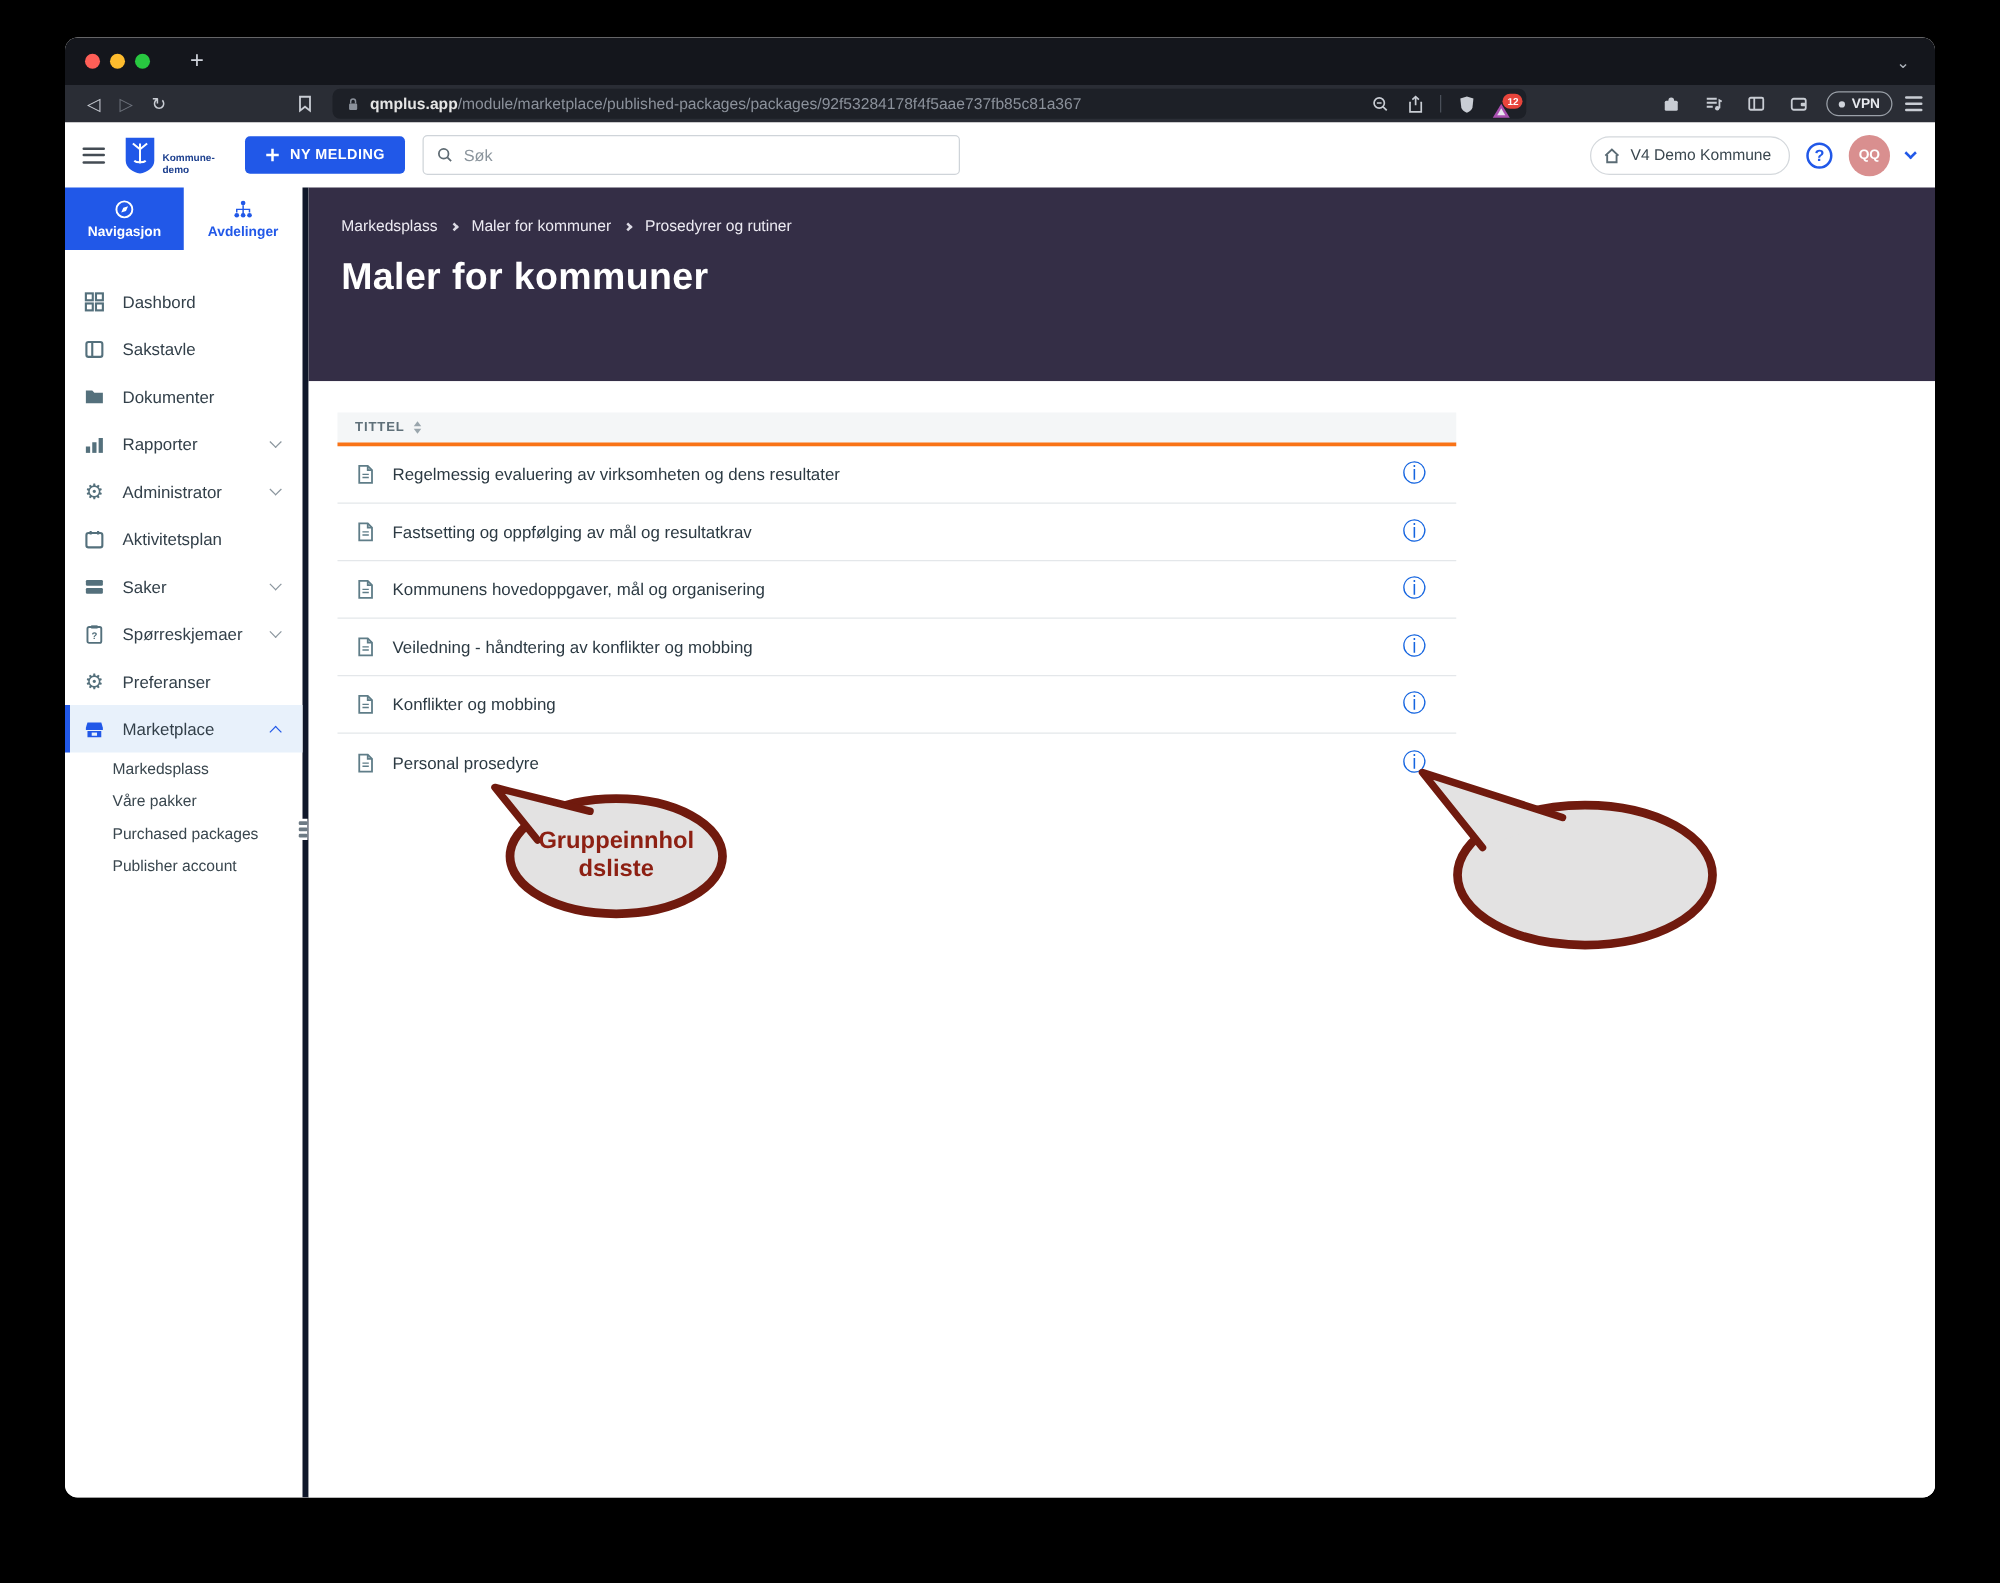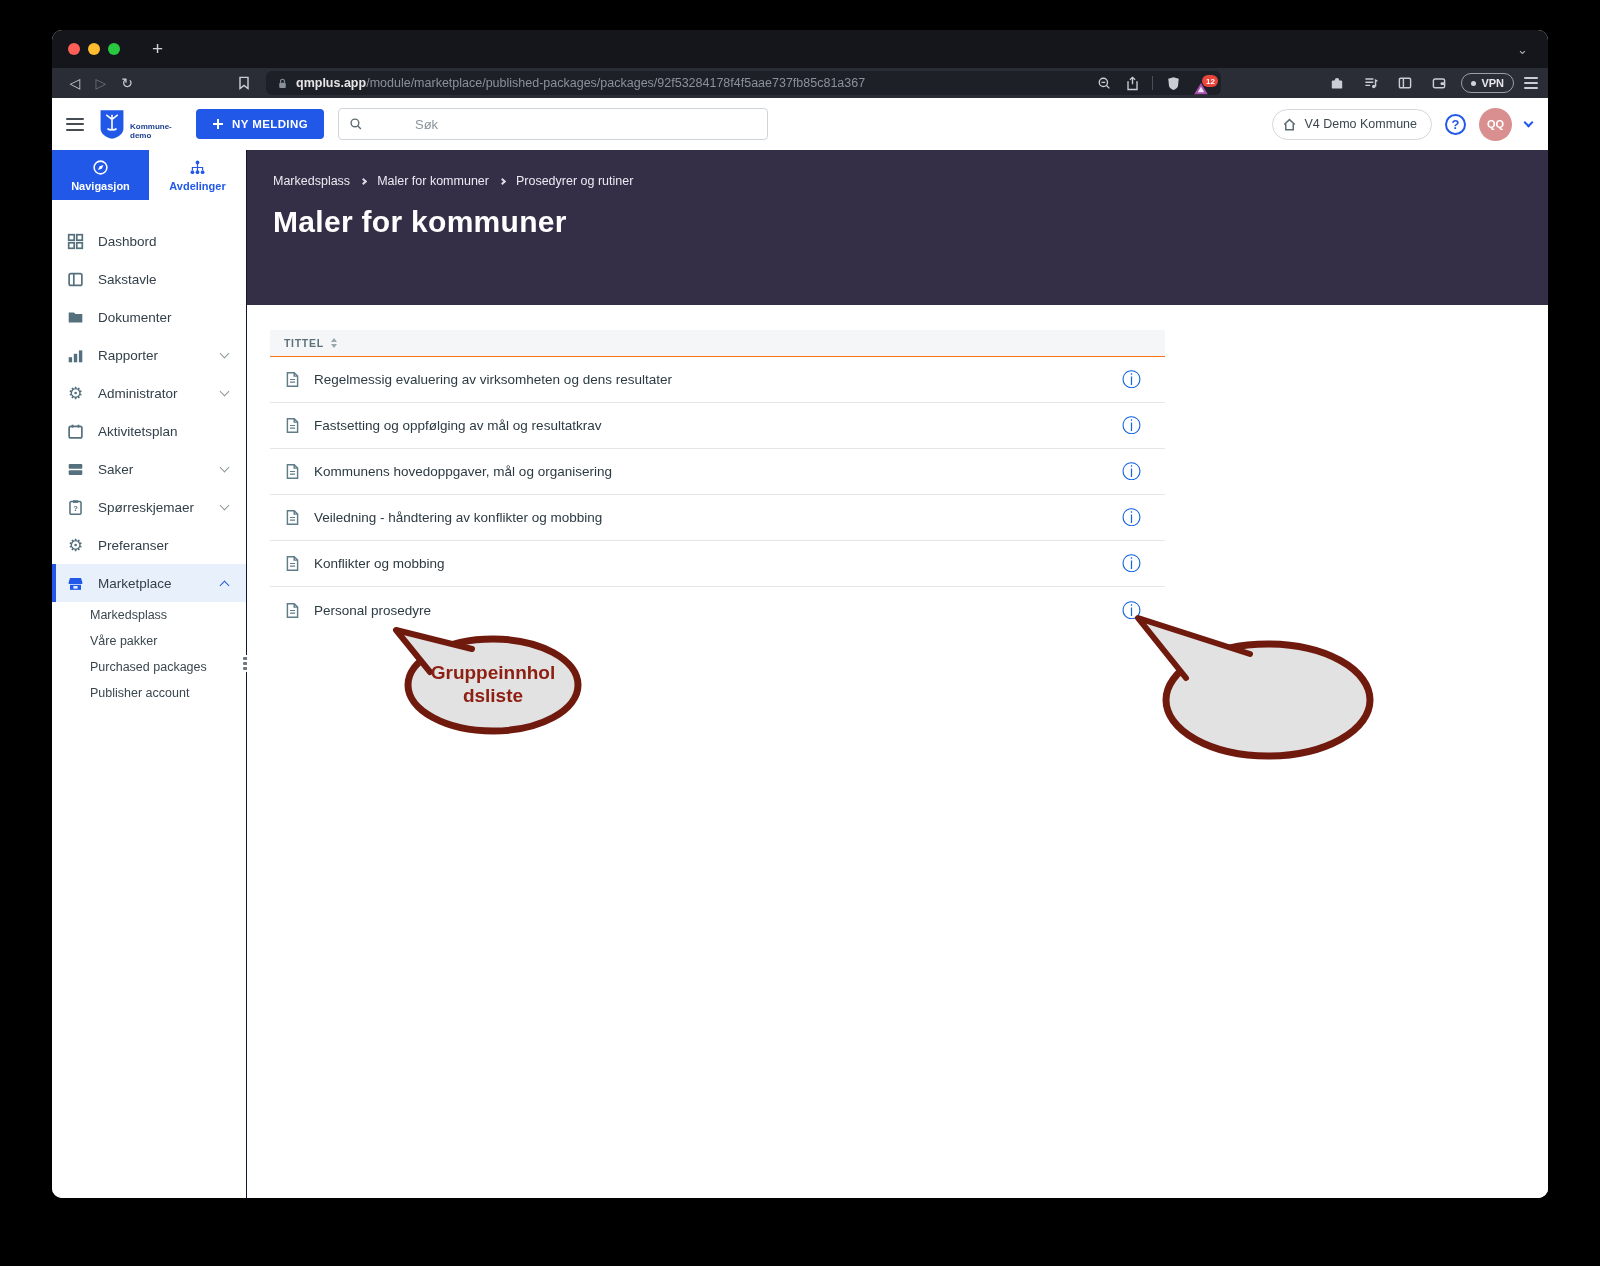--- a/index.html
+++ b/index.html
@@ -46,35 +46,35 @@
   .app-header { height:52px; background:#fff; display:flex; align-items:center; padding:0 16px 0 14px; }
   .hamburger { display:flex; flex-direction:column; gap:3.5px; margin-right:14px; }
   .hamburger span { width:18px; height:2px; background:#444c54; border-radius:1px; }
   .logo { display:flex; align-items:flex-end; gap:4px; }
   .logo-text { width:48px; font-size:8px; font-weight:bold; color:#1c3f8e; line-height:1.15; }
   .btn-primary { margin-left:18px; height:30px; background:#2158e8; color:#fff; border:none; border-radius:4px;
                  font-size:11.5px; font-weight:bold; letter-spacing:.4px; padding:0 16px;
                  display:flex; align-items:center; gap:8px; font-family:inherit; }
   .search-box { margin-left:14px; width:430px; height:32px; border:1px solid #cfd4d9; border-radius:4px;
                 display:flex; align-items:center; padding:0 10px; gap:8px; color:#5f6b73; }
-  .search-box input { border:none; outline:none; flex:1; font-size:13px; color:#3a474f; font-family:inherit;margin-left:44px; }
+  .search-box input { border:none; outline:none; flex:1; font-size:13px; color:#3a474f; font-family:inherit; }
   .search-box input::placeholder { color:#8a949c; }
   .header-right { margin-left:auto; display:flex; align-items:center; gap:13px; }
   .account-pill { display:flex; align-items:center; gap:7px; border:1px solid #d4d8dc; border-radius:16px;
                   height:31px; padding:0 14px 0 9px; color:#3a474f; font-size:12.5px; }
   .help-btn { width:21px; height:21px; border:2px solid #2158e8; border-radius:50%; color:#2158e8;
               font-size:13px; font-weight:bold; display:flex; align-items:center; justify-content:center; }
   .avatar { width:33px; height:33px; border-radius:50%; background:#d98f8f; color:#fff; font-size:11px;
             font-weight:bold; display:flex; align-items:center; justify-content:center; }
   .chev-css { width:7px; height:7px; border-right:2px solid #2158e8; border-bottom:2px solid #2158e8;
               transform:rotate(45deg); margin-top:-3px; }
 
   
   .app-body { display:flex; height:1048px; }
-  .sidebar { width:195px; border-right:1px solid #0f172a; position:relative; background:#fff; flex-shrink:0; }
+  .sidebar { width:195px; border-right:5px solid #0f172a; position:relative; background:#fff; flex-shrink:0; }
   .side-tabs { display:flex; height:50px; }
   .s-tab { flex:1; display:flex; flex-direction:column; align-items:center; justify-content:center; gap:4px;
            font-size:11px; font-weight:bold; color:#2158e8; }
   .s-tab.active { background:#2158e8; color:#fff; }
   .nav-list { padding-top:22px; }
   .nav-item { height:38px; display:flex; align-items:center; padding:0 18px 0 14px; gap:13px;
               font-size:13.5px; font-weight:500; color:#33404a; }
   .nav-ic { width:19px; height:19px; color:#54707c; display:flex; align-items:center; justify-content:center;
             font-size:17px; flex-shrink:0; }
   .nav-chev { margin-left:auto; width:7px; height:7px; border-right:1.8px solid #8b969e;
@@ -90,21 +90,21 @@
   
   .main { flex:1; position:relative; background:#fff; min-width:0; }
   .dark-band { height:155px; background:#342e46; color:#fff; padding:24px 0 0 26px; }
   .breadcrumb { display:flex; align-items:center; gap:11px; font-size:12.5px; color:#eceaf2; }
   .bc-sep { width:5px; height:5px; border-right:2px solid #dcdae4; border-bottom:2px solid #dcdae4;
             transform:rotate(-45deg); }
   .page-title { margin-top:17px; font-size:30px; font-weight:bold; letter-spacing:.3px; }
 
   .content { position:relative; height:893px; background:#fff; }
   .doc-table { position:absolute; left:23px; top:25px; width:895px; }
-  .t-head { height:27px; background:#f4f6f7; border-bottom:1px solid #f97316; display:flex; align-items:center;
+  .t-head { height:27px; background:#f4f6f7; border-bottom:3px solid #f97316; display:flex; align-items:center;
             padding:0 14px; gap:7px; }
   .t-head-label { font-size:10.5px; font-weight:bold; color:#5f7079; letter-spacing:.7px; }
   .sort { display:flex; flex-direction:column; gap:2.5px; }
   .sort i { display:block; width:0; height:0; border-left:3.5px solid transparent; border-right:3.5px solid transparent; }
   .sort .up { border-bottom:4.5px solid #9aa6ad; }
   .sort .down { border-top:4.5px solid #9aa6ad; }
   .t-row { height:46px; display:flex; align-items:center; padding:0 24px 0 14px; gap:13px;
            border-bottom:1px solid #e4e7ea; }
   .t-row:last-child { border-bottom:none; }
   .doc-ic { color:#5f7d88; display:flex; flex-shrink:0; }

